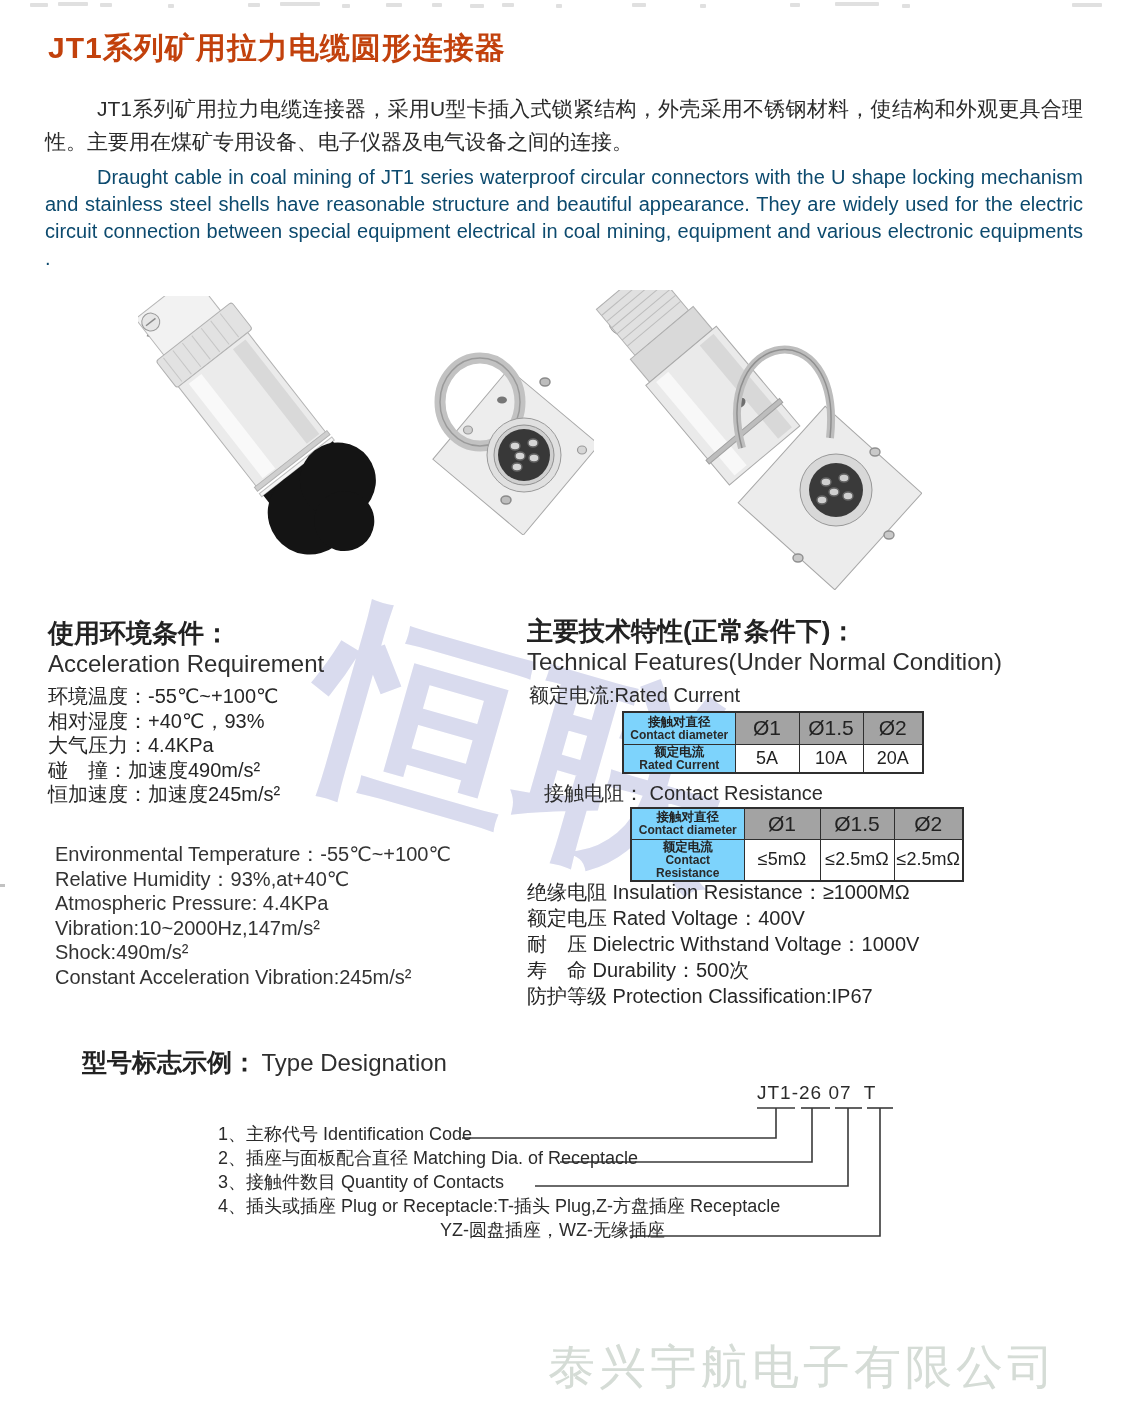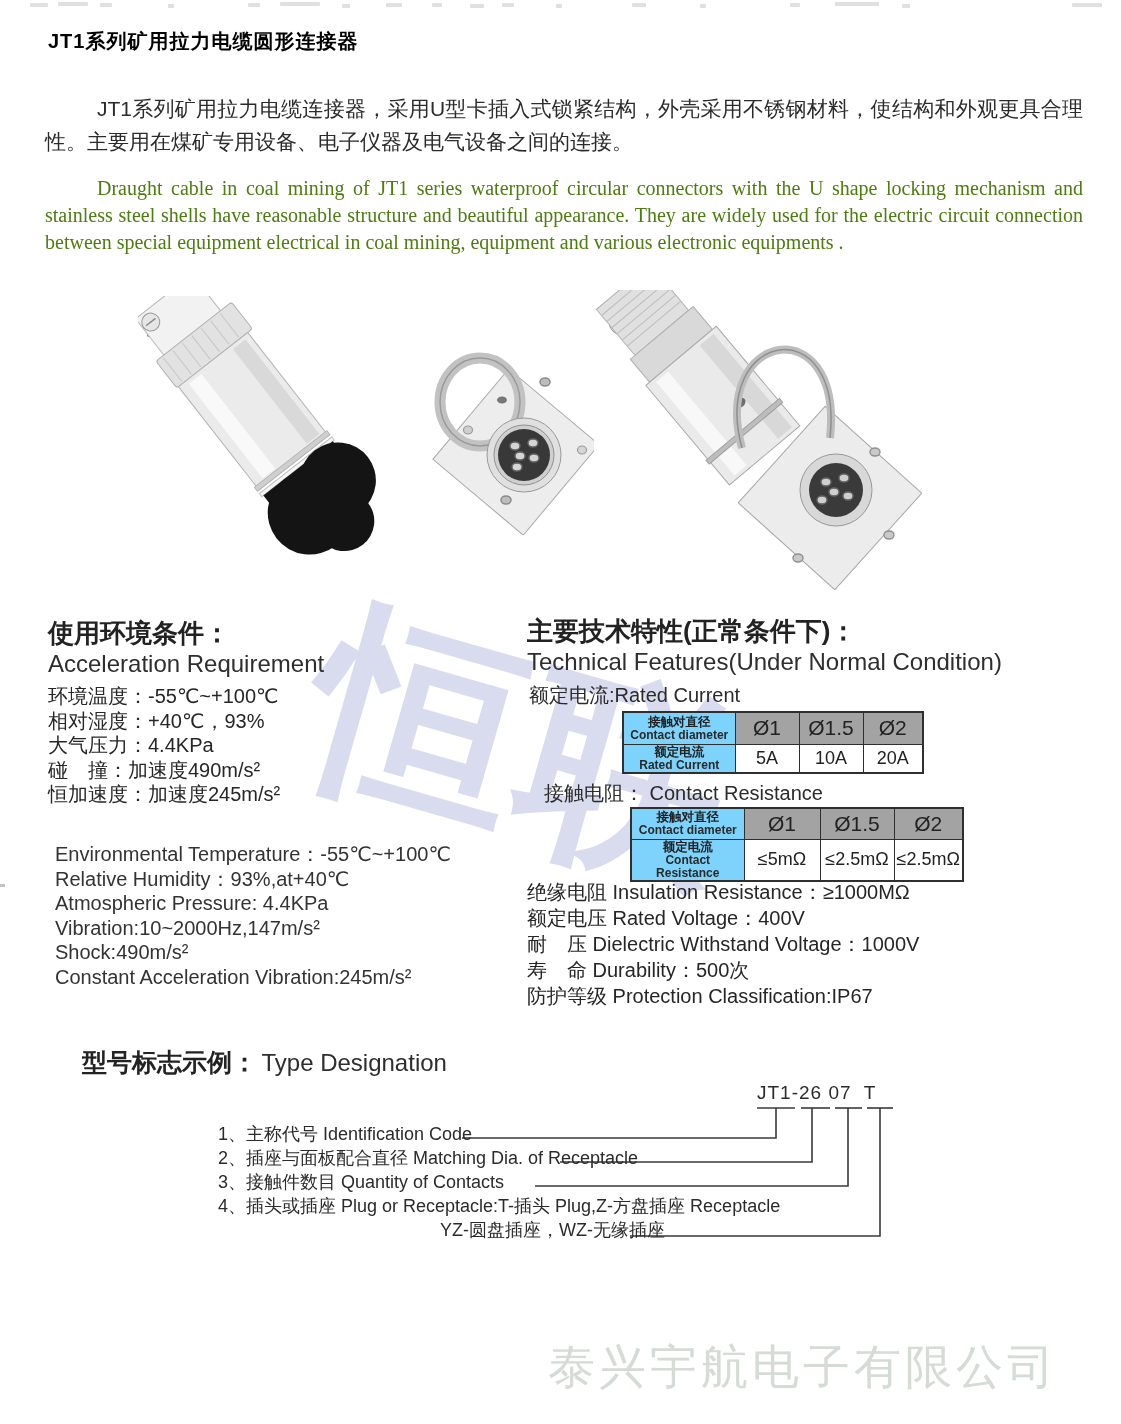--- a/index.html
+++ b/index.html
@@ -9,24 +9,24 @@
     background:#ffffff;
     font-family:"Liberation Sans","DejaVu Sans",sans-serif;
     color:#262626;
     overflow:hidden;
   }
   .abs{position:absolute;}
   .z2{z-index:2;}
   
   .artifacts i{position:absolute;display:block;background:#c6c6c6;opacity:.55;height:4px;border-radius:1px;}
   
-  .page-title{left:48px;top:28px;font-size:20px;font-weight:bold;letter-spacing:1px;color:#000000;text-align:right;}
+  .page-title{left:48px;top:28px;font-size:30px;font-weight:bold;letter-spacing:1px;color:#c2410c;text-align:right;}
   .para{left:45px;width:1038px;text-align:justify;color:#2b2b2b;margin:0;}
   .para.zh{top:92px;font-size:21px;line-height:33px;text-indent:52px;}
-  .para.en{top:175px;font-size:20px;line-height:27px;text-indent:52px;color:#4d7c0f;font-family:Liberation Serif, serif;}
+  .para.en{top:164px;font-size:20px;line-height:27px;text-indent:52px;color:#0c4a6e;}
   
   .h-zh{font-size:26px;font-weight:bold;color:#222;}
   .h-en{font-size:24px;color:#2e2e2e;}
   .lbl{font-size:20px;color:#2b2b2b;}
   
   .linelist div{white-space:nowrap;}
   .env-zh{left:48px;top:684px;font-size:20px;line-height:24.5px;}
   .env-en{left:55px;top:842px;font-size:20px;line-height:24.5px;color:#333;}
   .specs{left:527px;top:879px;font-size:20px;line-height:26px;}
   

